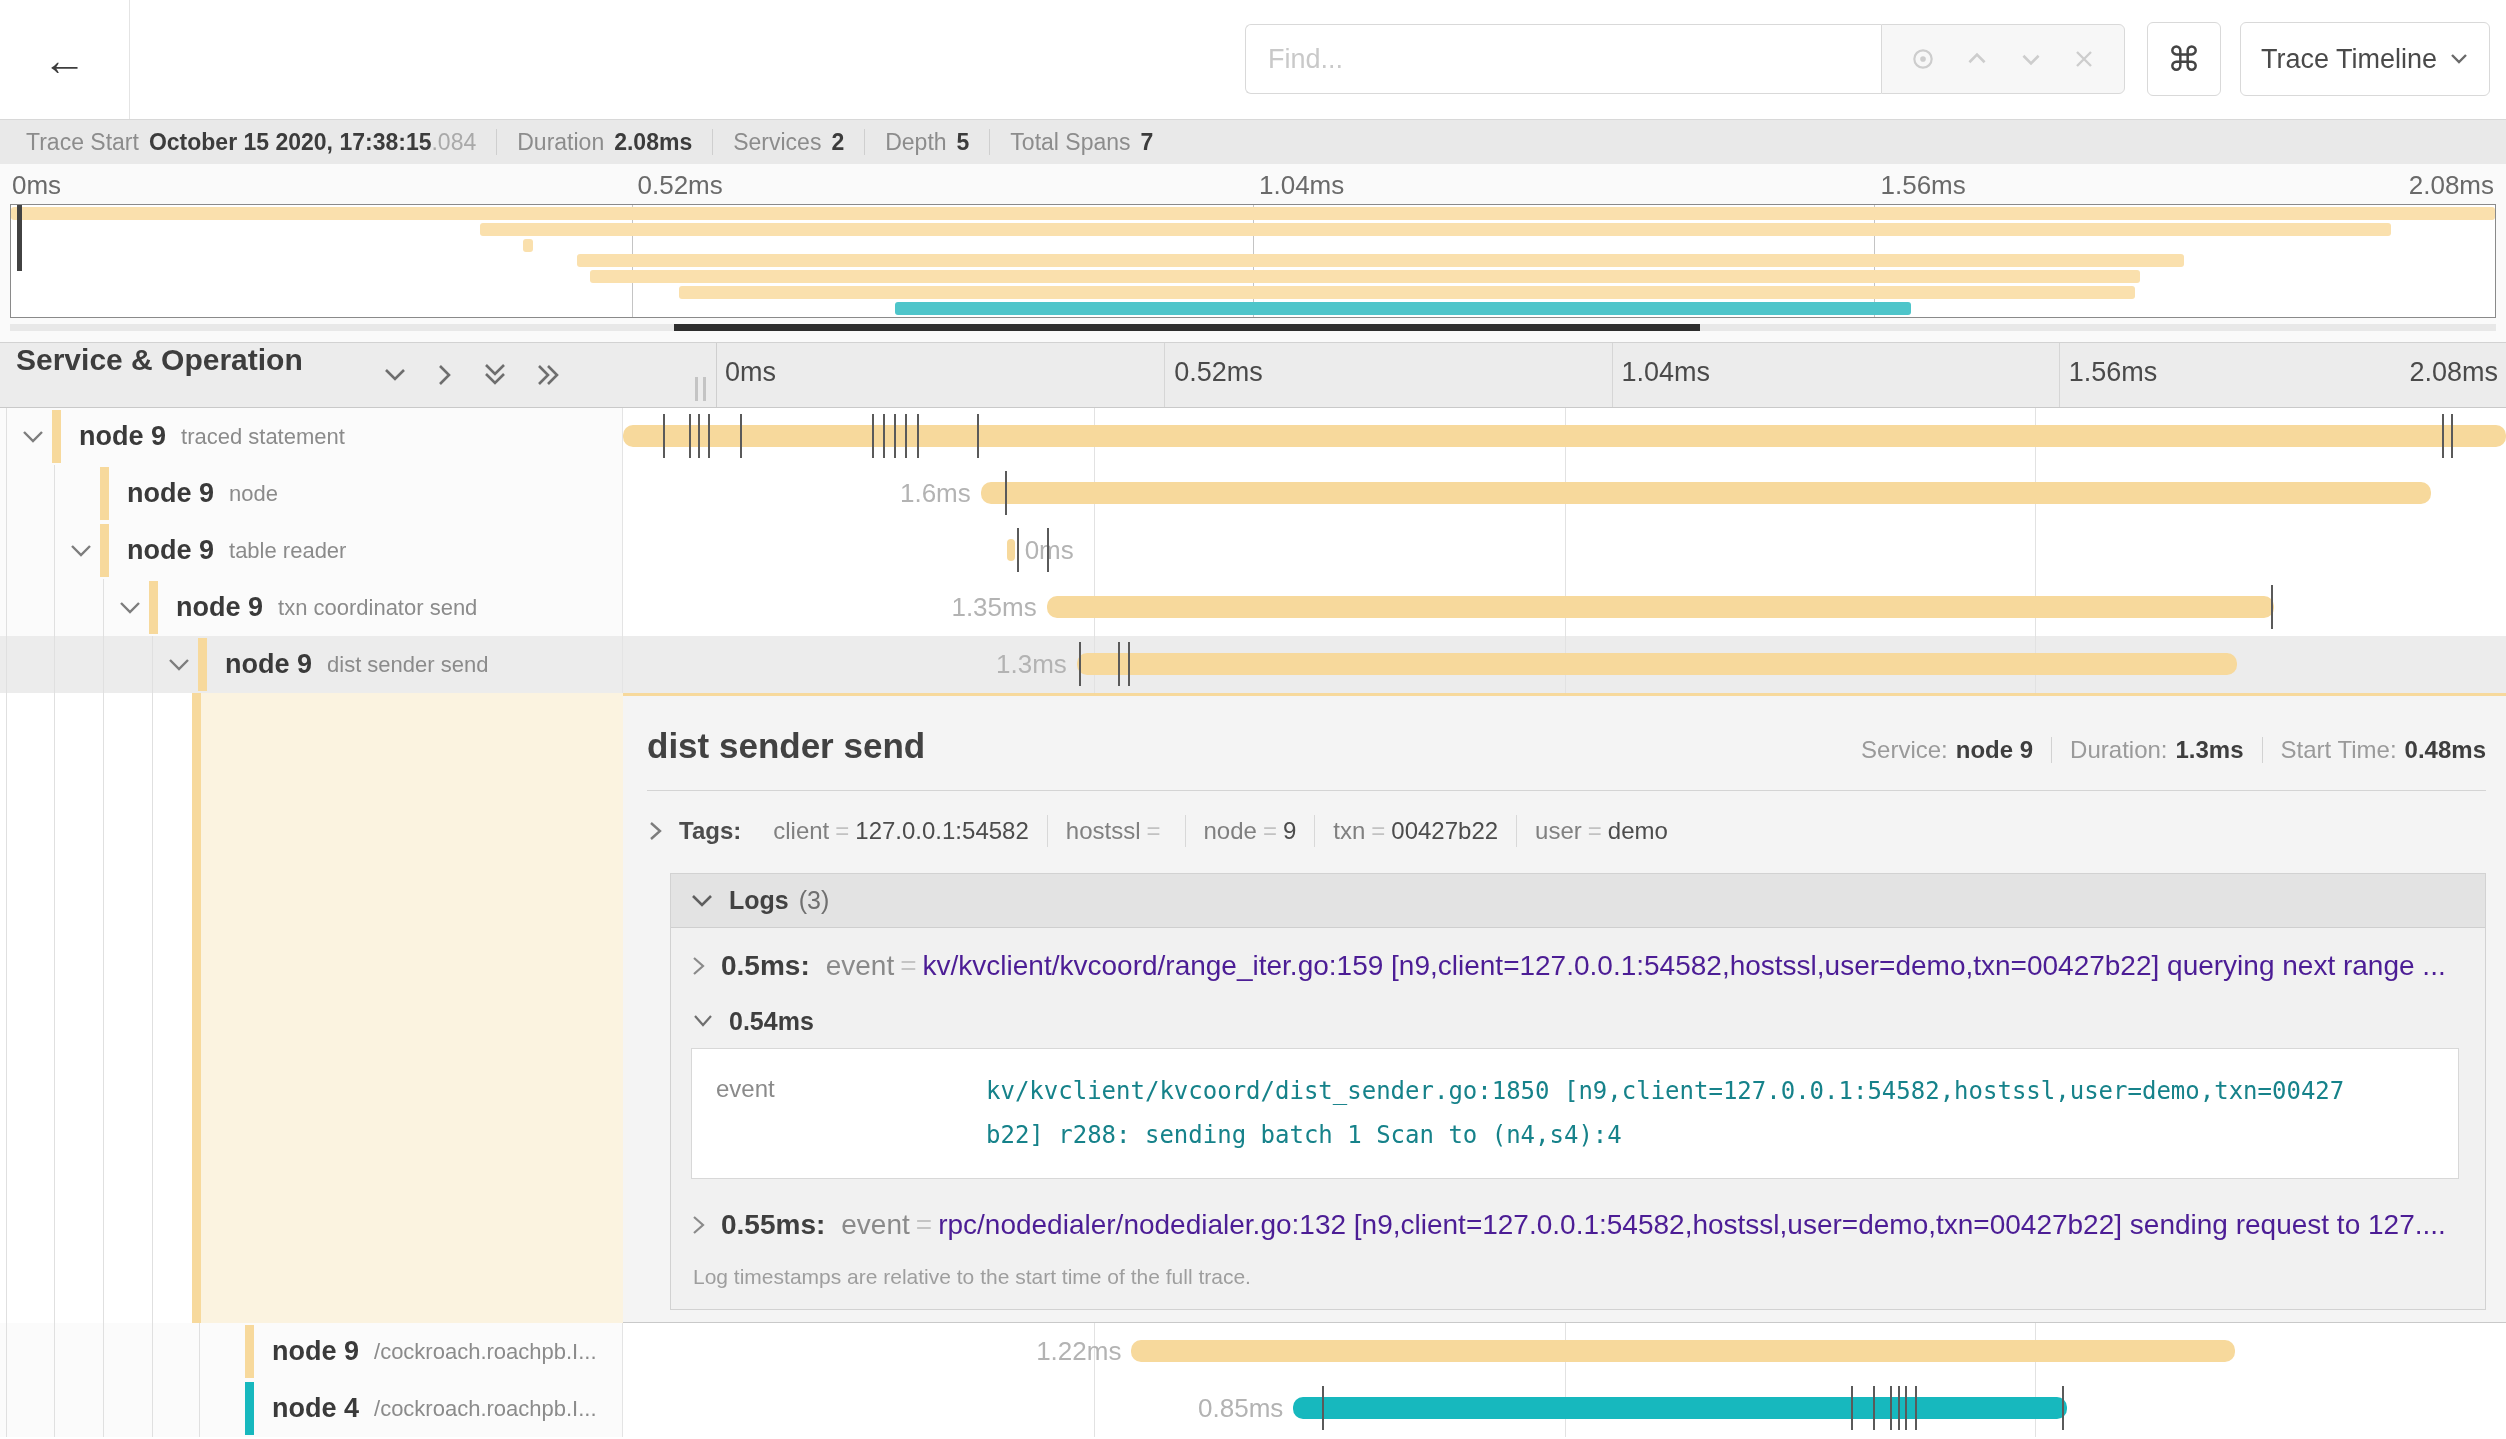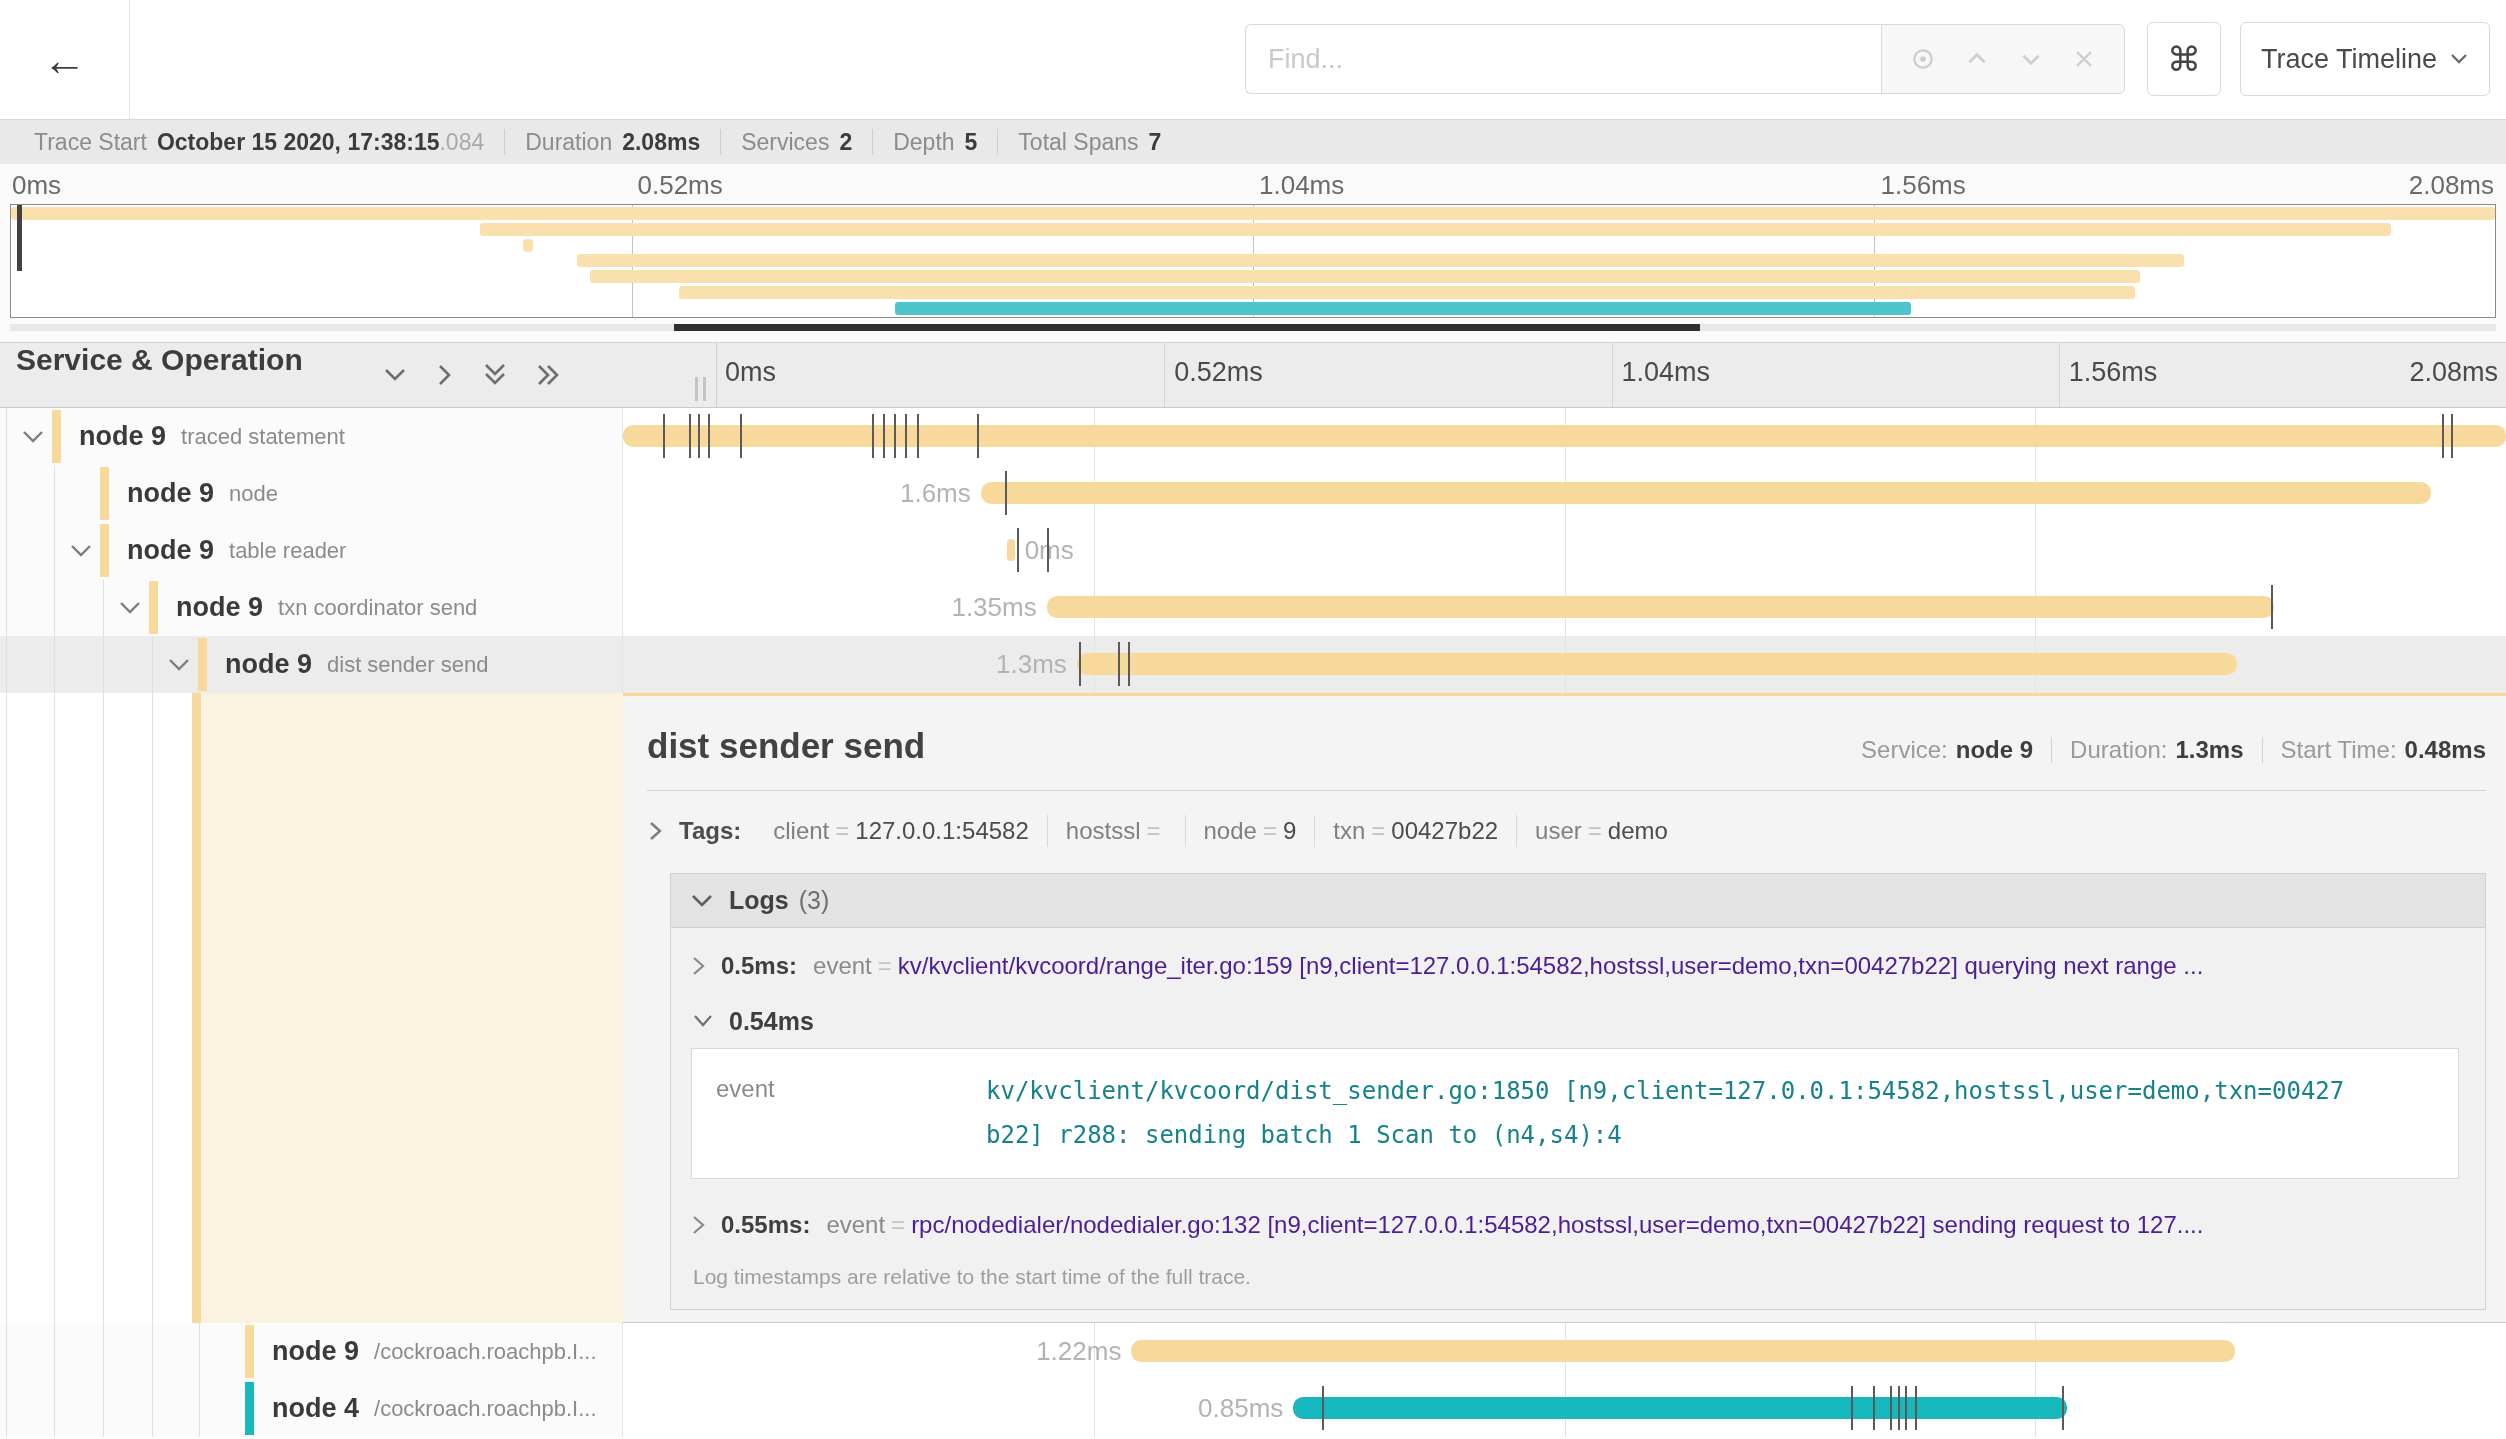--- a/index.html
+++ b/index.html
@@ -16,21 +16,21 @@
   .find-wrap { position:absolute; left:1245px; top:24px; height:70px; width:880px; display:flex; }
   .find-box { display:flex; height:70px; width:636px; border:1px solid #d9d9d9; border-right:none; border-radius:6px 0 0 6px; background:#fff; }
   .find-input { border:none; outline:none; width:100%; font-size:27px; color:#555; padding:0 22px; font-family:"Liberation Sans",sans-serif; background:transparent; }
   .find-input::placeholder { color:#c9c9c9; }
   .find-icons { display:flex; align-items:center; height:70px; width:244px; background:#f7f7f7; border:1px solid #d9d9d9; border-radius:0 6px 6px 0; color:#cdcdcd; justify-content:space-around; padding:0 14px; }
   .find-icons span { display:flex; cursor:pointer; }
   .cmd-btn { position:absolute; left:2147px; top:22px; width:74px; height:74px; border:1px solid #d9d9d9; border-radius:6px; display:flex; align-items:center; justify-content:center; font-size:34px; color:#444; background:#fff; cursor:pointer; }
   .view-btn { position:absolute; left:2240px; top:22px; width:250px; height:74px; border:1px solid #d9d9d9; border-radius:6px; display:flex; align-items:center; justify-content:center; font-size:27px; color:#4a4a4a; background:#fff; gap:12px; cursor:pointer; }
 
   
-  .summary { position:absolute; top:120px; left:0; width:2506px; height:44px; background:#e9e9e9; display:flex; align-items:center; padding-left:34px; font-size:23px; }
+  .summary { position:absolute; top:120px; left:0; width:2506px; height:44px; background:#e9e9e9; display:flex; align-items:center; padding-left:26px; font-size:23px; }
   .sum-item { display:flex; align-items:center; }
   .sum-label { color:#8c8c8c; margin-right:10px; }
   .sum-value { color:#3c3c3c; font-weight:bold; }
   .sum-suffix { color:#a9a9a9; font-weight:normal; }
   .sum-sep { width:1px; height:26px; background:#cfcfcf; margin:0 20px; }
 
   
   .mini-section { position:absolute; top:164px; left:0; width:2506px; height:178px; background:#fafafa; }
   .mini-axis { position:absolute; top:6px; left:10px; right:10px; height:30px; font-size:26px; color:#6a6a6a; }
   .mini-axis .tk { position:absolute; top:0; }
@@ -93,21 +93,21 @@
   .tag-item:last-child { border-right:none; }
   .tag-key { color:#808080; }
   .tag-eq { color:#c2c2c2; padding:0 6px; }
   .tag-val { color:#4c4c4c; }
   .logs-box { margin-top:24px; border:1px solid #d2d2d2; background:#f1f1f1;margin-left:23px; }
   .logs-head { height:54px; background:#e3e3e3; border-bottom:1px solid #cfcfcf; display:flex; align-items:center; padding-left:18px; font-size:25px; cursor:pointer; }
   .logs-head .lh-chev { color:#5f5f5f; display:flex; margin-right:14px; }
   .logs-title { font-weight:bold; color:#424242; margin-right:10px; }
   .logs-count { color:#6f6f6f; }
   .logs-entries { padding:6px 18px 0 20px; }
-  .log-line { display:flex; align-items:center; height:64px; font-size:24px; white-space:nowrap; overflow:hidden; cursor:pointer; }
+  .log-line { display:flex; align-items:center; height:64px; font-size:28px; white-space:nowrap; overflow:hidden; cursor:pointer; }
   .log-line .ll-chev { color:#8a8a8a; display:flex; margin-right:14px; flex:0 0 auto; }
   .ll-time { font-weight:bold; color:#3f3f3f; margin-right:16px; }
   .ll-key { color:#8a8a8a; }
   .ll-eq { color:#c4c4c4; padding:0 6px; }
   .ll-val { color:#4c1d95; overflow:hidden; text-overflow:ellipsis; }
   .log-open-head { display:flex; align-items:center; height:46px; font-size:25px; cursor:pointer; }
   .log-open-head .ll-chev { color:#6f6f6f; display:flex; margin-right:14px; }
   .event-box { background:#fff; border:1px solid #d8d8d8; margin:4px 8px 14px 0; display:flex; padding:20px 24px; }
   .ev-key { width:270px; flex:0 0 270px; color:#8a8a8a; font-size:24px; padding-top:6px; }
   .ev-val { font-family:"DejaVu Sans Mono", monospace; font-size:24px; color:#16828a; line-height:1.85; max-width:1370px; word-break:break-all; }

